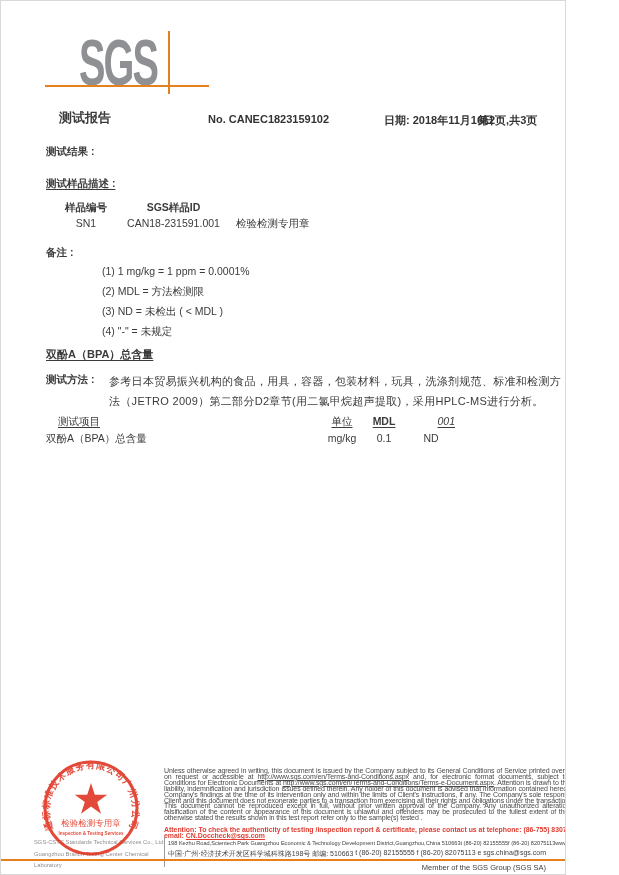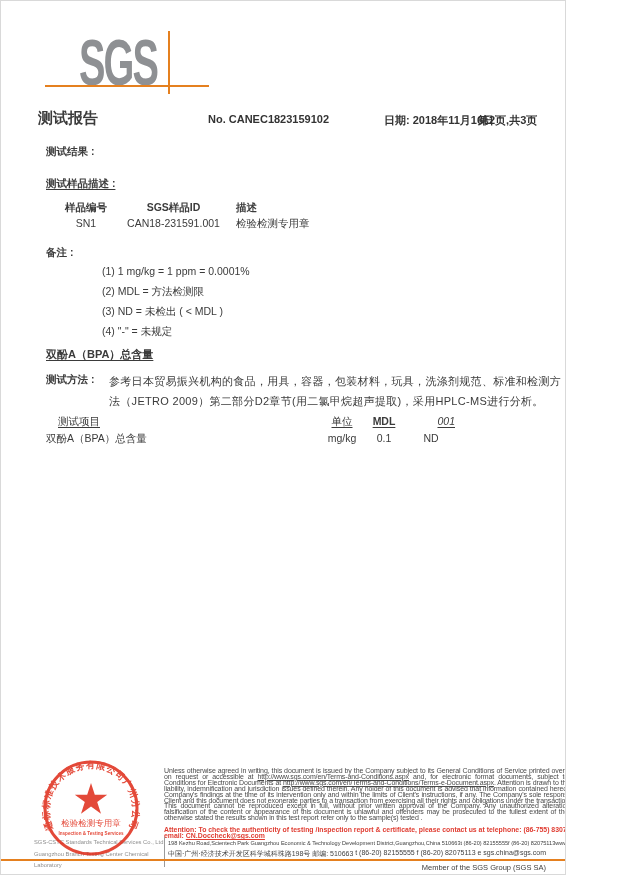--- a/index.html
+++ b/index.html
@@ -10,21 +10,21 @@
   .b{font-weight:bold;}
   .u{text-decoration:underline;text-underline-offset:2px;}
   .i{font-style:italic;}
   .cn{font-size:10.5px;}
   
   .logo-text{left:78px;top:30px;font-size:64px;line-height:64px;font-weight:bold;
              color:#8e9093;letter-spacing:-3px;transform:scaleX(0.62);transform-origin:left top;}
   .logo-hline{left:44px;top:84px;width:164px;height:2px;background:#e5801f;}
   .logo-vline{left:167px;top:30px;width:2px;height:63px;background:#e5801f;}
   
-  .doc-title{left:37px;top:108px;font-size:15px;font-weight:bold;}
+  .doc-title{left:58px;top:108px;font-size:13px;font-weight:bold;}
   .report-no{left:207px;top:112px;font-size:11px;font-weight:bold;color:#333;}
   .hdr-date{left:383px;top:112px;font-size:11px;font-weight:bold;color:#333;}
   .hdr-page{left:477px;top:112px;font-size:11px;font-weight:bold;color:#333;}
   
   .cell-c{text-align:center;}
   .st-col1{left:45px;width:80px;}
   .st-col2{left:125px;width:95px;}
   .st-col3{left:235px;width:200px;}
   .rt-col2{left:315px;width:52px;}
   .rt-col3{left:362px;width:42px;}
@@ -58,21 +58,20 @@
   <div class="abs doc-title">测试报告</div>
   <div class="abs report-no">No. CANEC1823159102</div>
   <div class="abs hdr-date">日期: 2018年11月16日</div>
   <div class="abs hdr-page">第2页,共3页</div>
 
   <div class="abs cn b" style="left:45px;top:144px;">测试结果 :</div>
   <div class="abs cn b u" style="left:45px;top:176px;">测试样品描述 :</div>
 
   <div class="abs cn b st-col1 cell-c" style="top:200px;">样品编号</div>
   <div class="abs cn b st-col2 cell-c" style="top:200px;">SGS样品ID</div>
-  <div class="abs cn b st-col3" style="top:200px;">描述</div>
   <div class="abs cn st-col1 cell-c" style="top:216px;">SN1</div>
   <div class="abs cn st-col2 cell-c" style="top:216px;">CAN18-231591.001</div>
   <div class="abs cn st-col3" style="top:216px;">检验检测专用章</div>
 
   <div class="abs cn b" style="left:45px;top:245px;">备注 :</div>
   <div class="abs cn" style="left:101px;top:260px;line-height:20px;">
     <div>(1) 1 mg/kg = 1 ppm = 0.0001%</div>
     <div>(2) MDL = 方法检测限</div>
     <div>(3) ND = 未检出 ( &lt; MDL )</div>
     <div>(4) "-" = 未规定</div>

